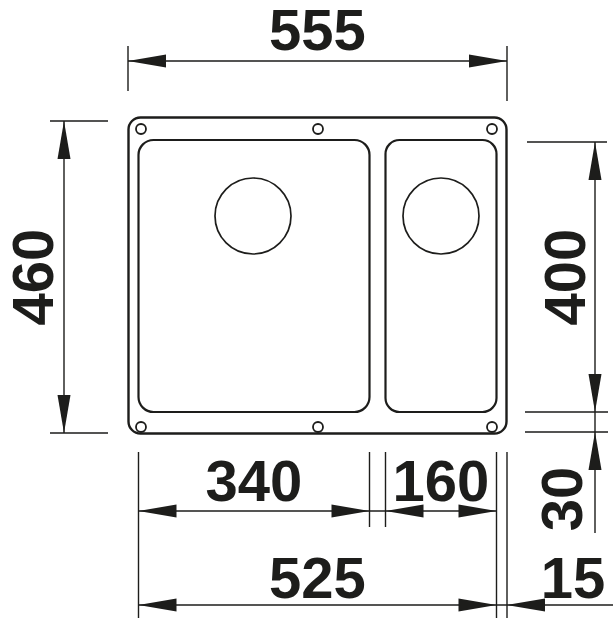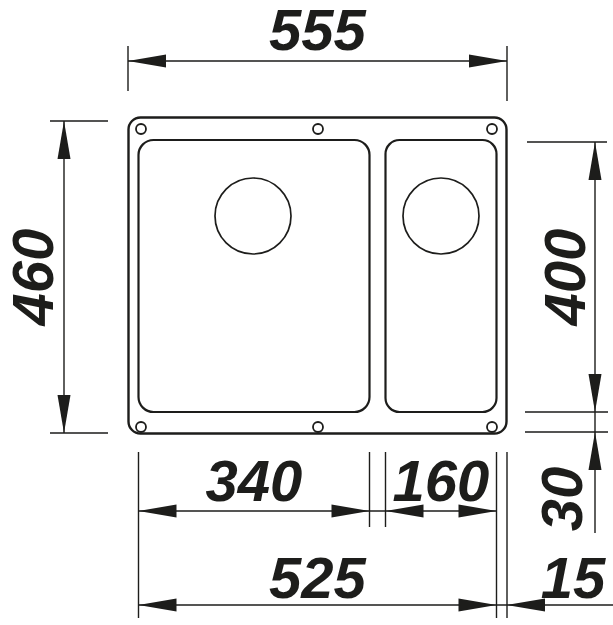--- a/index.html
+++ b/index.html
@@ -6,21 +6,20 @@
     margin: 0;
     padding: 0;
     background: #ffffff;
     width: 613px;
     height: 625px;
     overflow: hidden;
   }
   .drawing-wrap {
     width: 581px;
     height: 625px;
-    font-style: italic;
   }
   .dim-text text {
     font-family: "Liberation Sans", sans-serif;
     font-weight: bold;
     font-size: 58px;
     letter-spacing: 0px;
   }
 </style>
 </head>
 <body>

